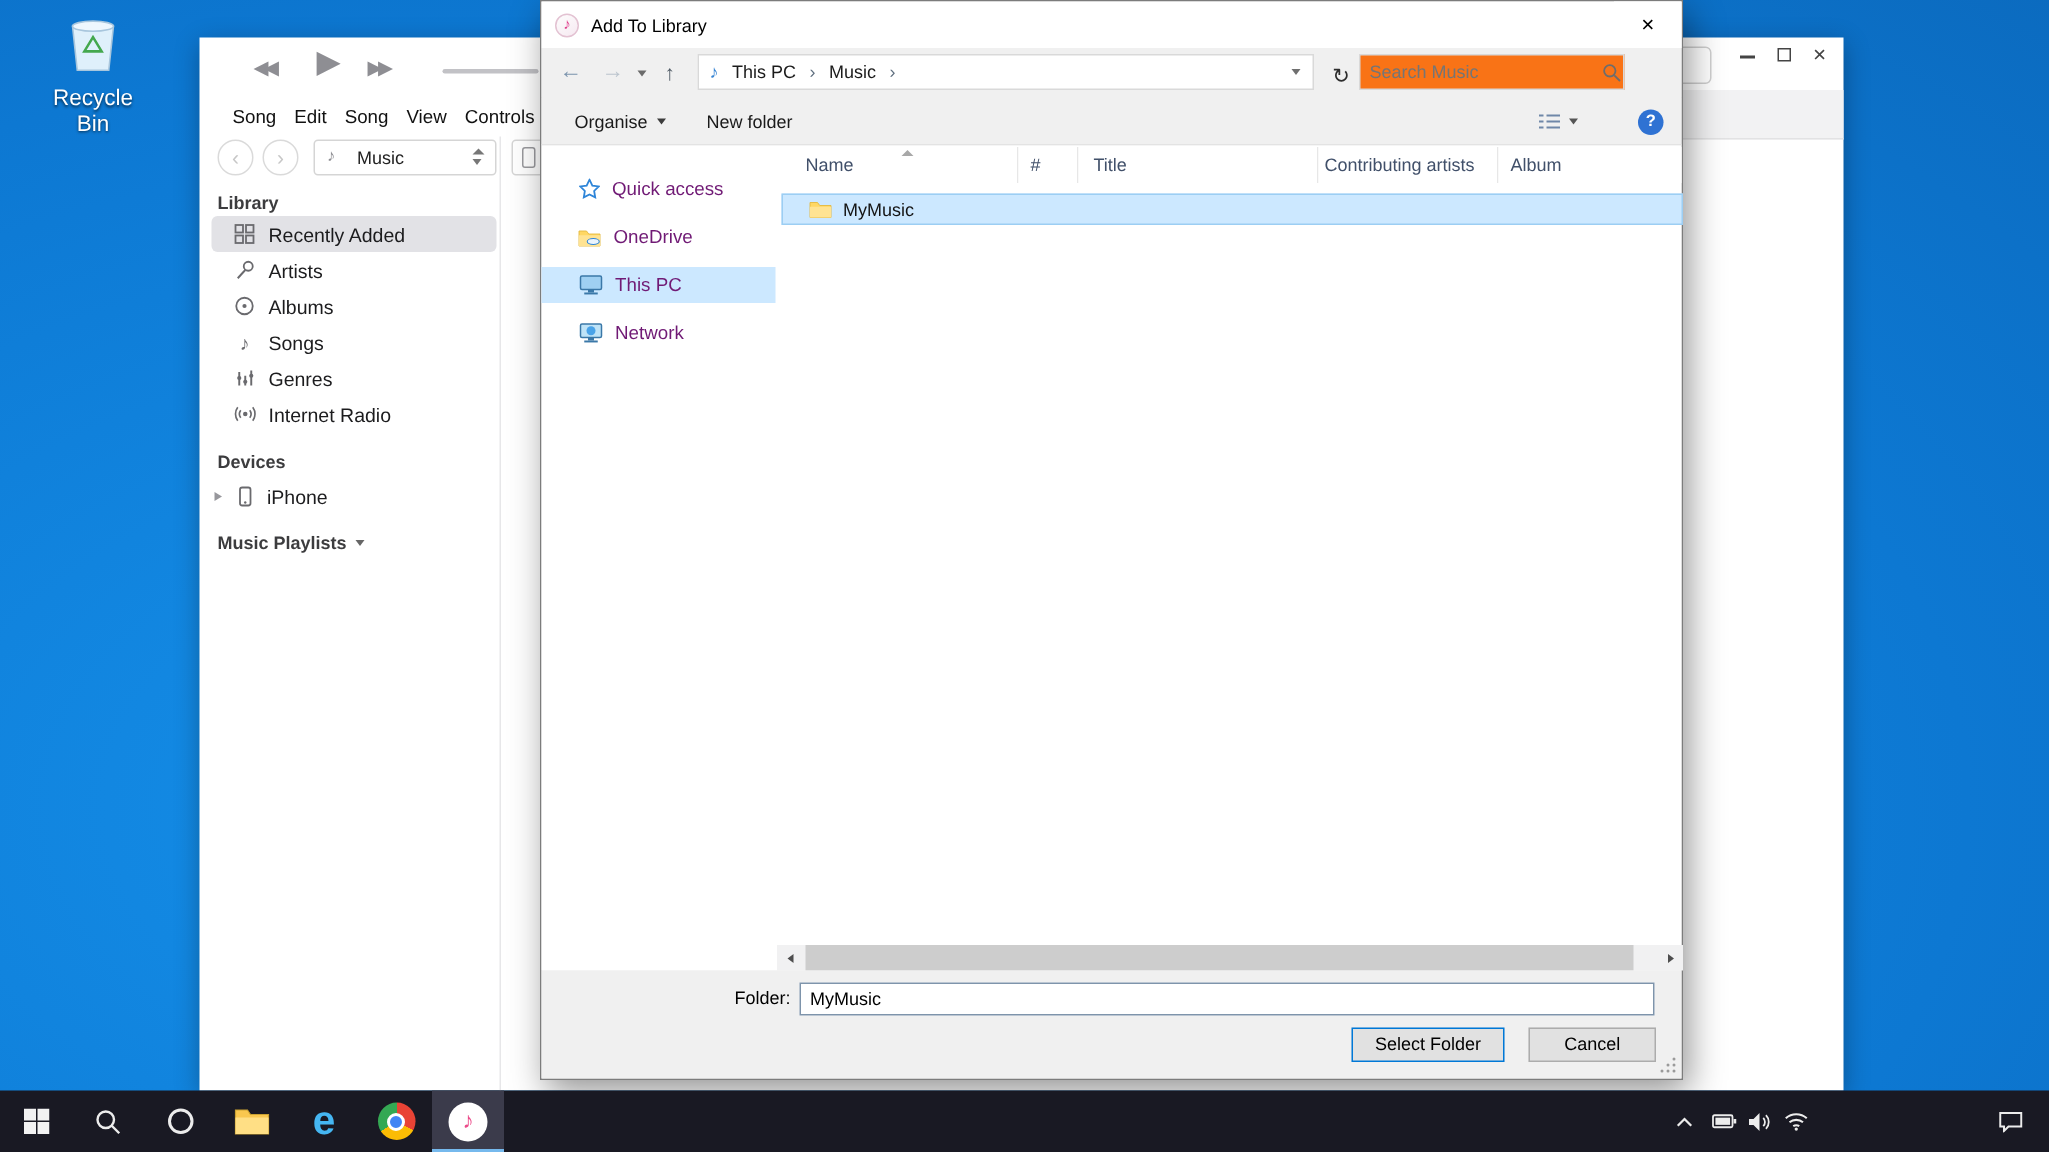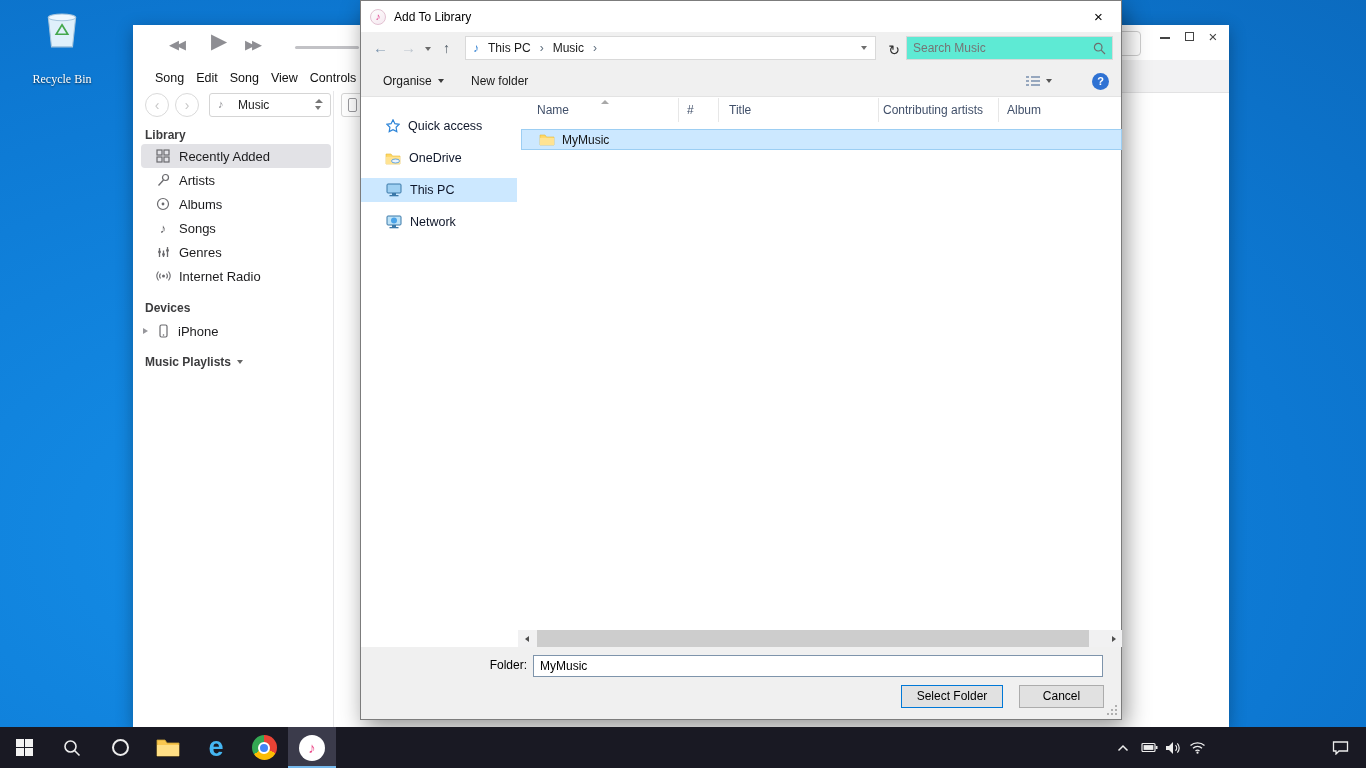--- a/index.html
+++ b/index.html
@@ -3,21 +3,21 @@
 <meta charset="utf-8">
 <style>
   * { margin:0; padding:0; box-sizing:border-box; font-family:"Liberation Sans", sans-serif; }
   html,body { width:1366px; height:768px; overflow:hidden; }
   .stage { position:relative; width:1366px; height:768px;
            background: radial-gradient(120% 120% at 30% 70%, #1590ea 0%, #0d78d2 55%, #0a63b4 100%); }
   .abs { position:absolute; }
 
   
   .recycle { left:30px; top:8px; width:64px; text-align:center; cursor:default; }
-  .rb-label { margin-top:18px; font-size:12px; color:#fff; text-shadow:0 1px 2px rgba(0,0,0,.65);font-family:Liberation Serif, serif; }
+  .rb-label { margin-top:2px; font-size:15px; color:#fff; text-shadow:0 1px 2px rgba(0,0,0,.65); }
 
   
   .itunes { left:133px; top:25px; width:1096px; height:702px; background:#fff;
             box-shadow:0 4px 16px rgba(0,0,0,.30); }
   .tb-glyph { color:#8e8e93; }
   .win-ctl { width:20px; height:20px; text-align:center; line-height:20px; color:#444; }
   .menu-row { left:22px; top:46px; display:flex; gap:12px; font-size:12.5px; color:#111; }
   .nav-circle { width:24px; height:24px; border:1px solid #dadada; border-radius:50%;
                 text-align:center; line-height:22px; color:#c7c7c7; font-size:14px; background:#fff; }
   .src-select { left:76px; top:68px; width:122px; height:24px; border:1px solid #d5d5d5;
@@ -35,33 +35,33 @@
              align-items:center; padding-left:9px; gap:8px; font-size:12px; color:#000; }
   .itunes-logo { width:16px; height:16px; border-radius:50%; background:#fff; border:1px solid #e3c2d2;
                  color:#e0418d; font-size:10px; display:flex; align-items:center; justify-content:center;
                  background:linear-gradient(145deg,#fdfdfd,#f6e9f1); }
   .d-close { right:0; top:0; width:45px; height:31px; text-align:center; line-height:31px;
              font-size:15px; color:#000; background:#fff; }
   .addr { left:104px; top:35px; width:411px; height:24px; background:#fff;
           border:1px solid #d9d9d9; display:flex; align-items:center; font-size:12px; }
   .crumb { color:#1b1b1b; padding:0 2px; }
   .crumb-chev { color:#5f6f7f; padding:0 7px; font-size:12px; }
-  .searchbox { left:545px; top:35px; width:207px; height:24px; background:#5eead4;
+  .searchbox { left:545px; top:35px; width:177px; height:24px; background:#f97316;
                border:1px solid #d9d9d9; display:flex; align-items:center; }
   .searchbox input { border:0; outline:0; flex:1; font-size:12px; padding-left:6px;
                      color:#444; background:transparent; }
   .d-toolbar { left:0; top:64px; right:0; height:32px; background:#f0f0f0;
                border-bottom:1px solid #e3e3e3; }
   .tool-txt { font-size:12px; color:#1a1a1a; line-height:32px; }
   .help-btn { left:731px; top:8px; width:17px; height:17px; border-radius:50%;
               background:#2f72d3; color:#fff; font-size:11px; font-weight:bold;
               text-align:center; line-height:17px; }
   .d-content { left:0; top:96px; width:760px; height:550px; background:#fff; }
   .place { left:0; height:24px; width:156px; display:flex; align-items:center;
-           padding-left:25px; gap:8px; font-size:12.5px; color:#0f172a; }
+           padding-left:25px; gap:8px; font-size:12.5px; color:#701a75; }
   .place.sel { background:#cce8ff; }
   .col { top:97px; height:24px; font-size:12px; color:#41506a; line-height:24px;
          border-right:1px solid #e7e7e7; background:#fff; }
   .file-row { left:160px; top:128px; width:601px; height:21px; background:#cce8ff;
               border:1px solid #9ccef3; display:flex; align-items:center; gap:7px;
               padding-left:17px; font-size:12px; color:#141414; }
   .hscroll { left:157px; top:629px; width:604px; height:17px; background:#f1f1f2; }
   .sb-btn { top:0; width:17px; height:17px; display:flex; align-items:center; justify-content:center; }
   .sb-thumb { left:19px; top:0; width:552px; height:17px; background:#cdcdcd; }
   .d-footer { left:0; top:646px; right:0; height:72px; background:#f0f0f0; }

